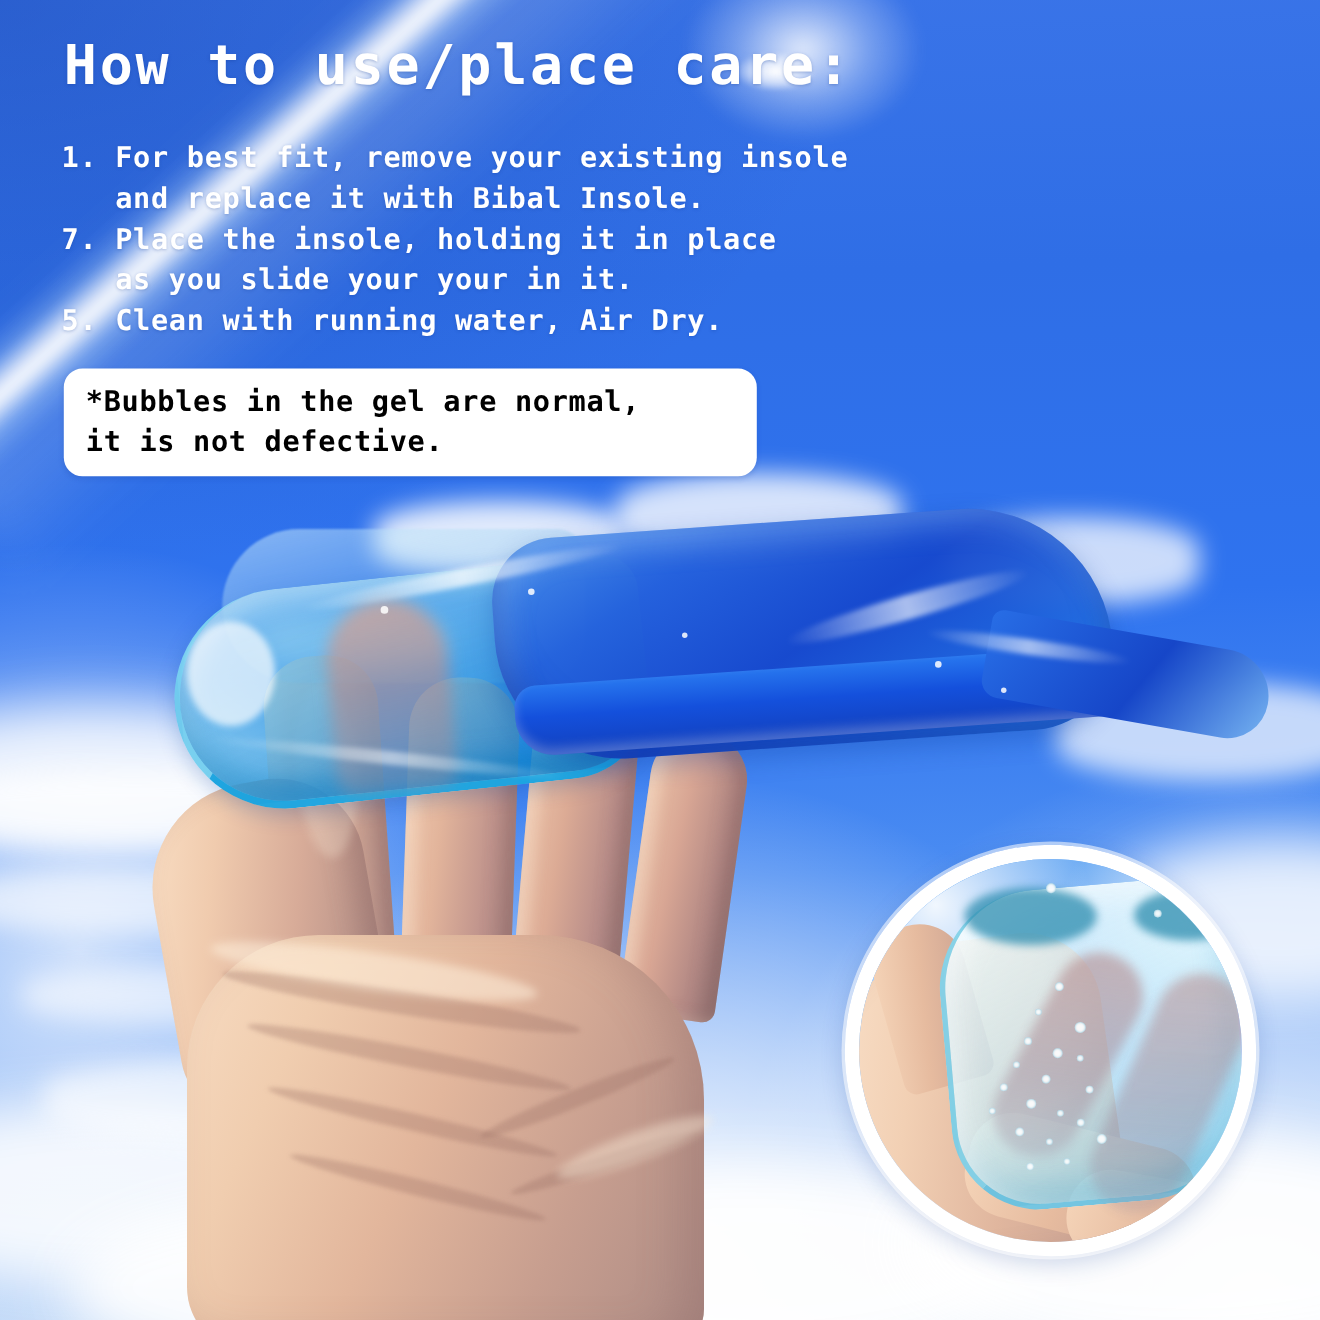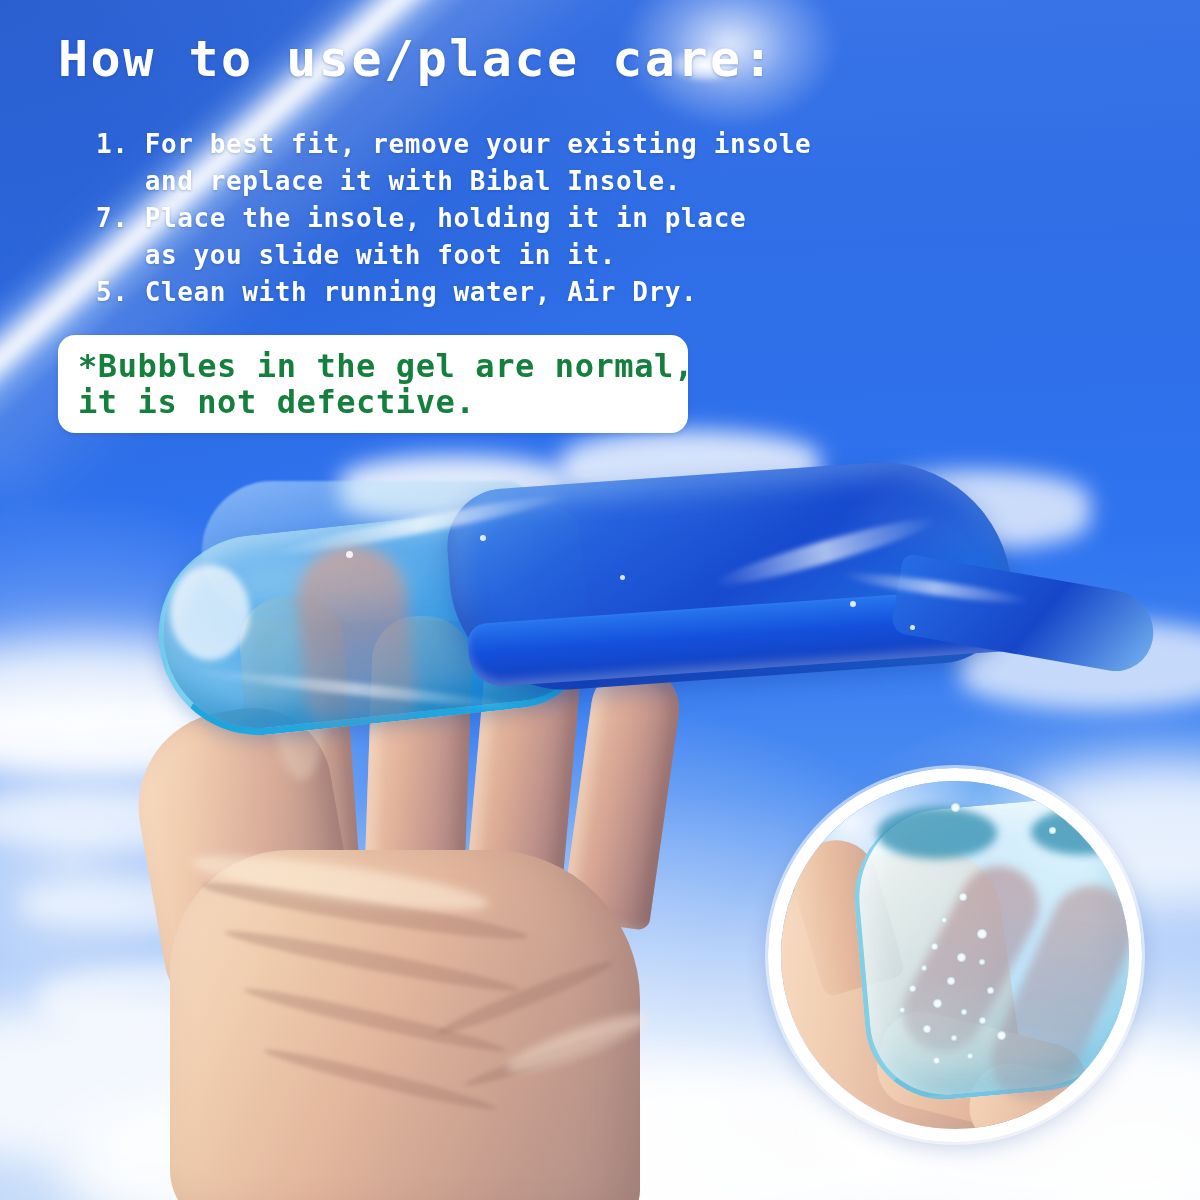--- a/index.html
+++ b/index.html
@@ -83,33 +83,33 @@
     font-size:50px; font-weight:bold; letter-spacing:2.5px;
     color:#ffffff; white-space:nowrap;
     text-shadow:0 1px 3px rgba(20,60,150,0.35);
   }
   .steps{
     position:absolute; left:56px; top:126px;
     color:#ffffff;
     font-size:26px; font-weight:bold; letter-spacing:0.6px; line-height:37px;
     text-shadow:0 1px 3px rgba(20,60,150,0.30);
   }
-  .step-line{ white-space:pre;margin-left:40px; }
+  .step-line{ white-space:pre; }
 
   .note{
     position:absolute; left:58px; top:335px;
     width:630px; height:98px;
     background:#ffffff; border-radius:17px;
     box-shadow:0 2px 5px rgba(20,60,150,0.18);
     display:flex; align-items:center;
   }
   .note-text{
     padding:0 0 0 20px;
-    color:#15803d;
-    font-size:32px; font-weight:bold; letter-spacing:0.6px; line-height:36px;
+    color:#000000;
+    font-size:26px; font-weight:bold; letter-spacing:0.6px; line-height:36px;
   }
   .note-line{ white-space:pre; }
 
   
   #hand{ position:absolute; left:130px; top:560px; width:760px; height:660px; }
   .finger, .palm, .thumb{
     position:absolute;
     background:linear-gradient(100deg,#f3cdb0 0%,#e8b99c 30%,#cfa08d 62%,#b08b84 100%);
   }
   .finger{ border-radius:46px 46px 12px 12px; box-shadow:inset -10px 0 18px rgba(120,80,80,0.35), inset 8px 0 14px rgba(255,235,215,0.5); }
@@ -341,21 +341,21 @@
     <div class="bubble" style="left:700px;top:146px;width:6px;height:6px;"></div>
     <div class="bubble" style="left:760px;top:170px;width:5px;height:5px;"></div>
   </div>
 
   <div class="title">How to use/place care:</div>
 
   <div class="steps">
     <div class="step-line">1. For best fit, remove your existing insole</div>
     <div class="step-line">   and replace it with Bibal Insole.</div>
     <div class="step-line">7. Place the insole, holding it in place</div>
-    <div class="step-line">   as you slide with foot in it.</div>
+    <div class="step-line">   as you slide your your in it.</div>
     <div class="step-line">5. Clean with running water, Air Dry.</div>
   </div>
 
   <div class="note">
     <div class="note-text">
       <div class="note-line">*Bubbles in the gel are normal,</div>
       <div class="note-line">it is not defective.</div>
     </div>
   </div>
 

